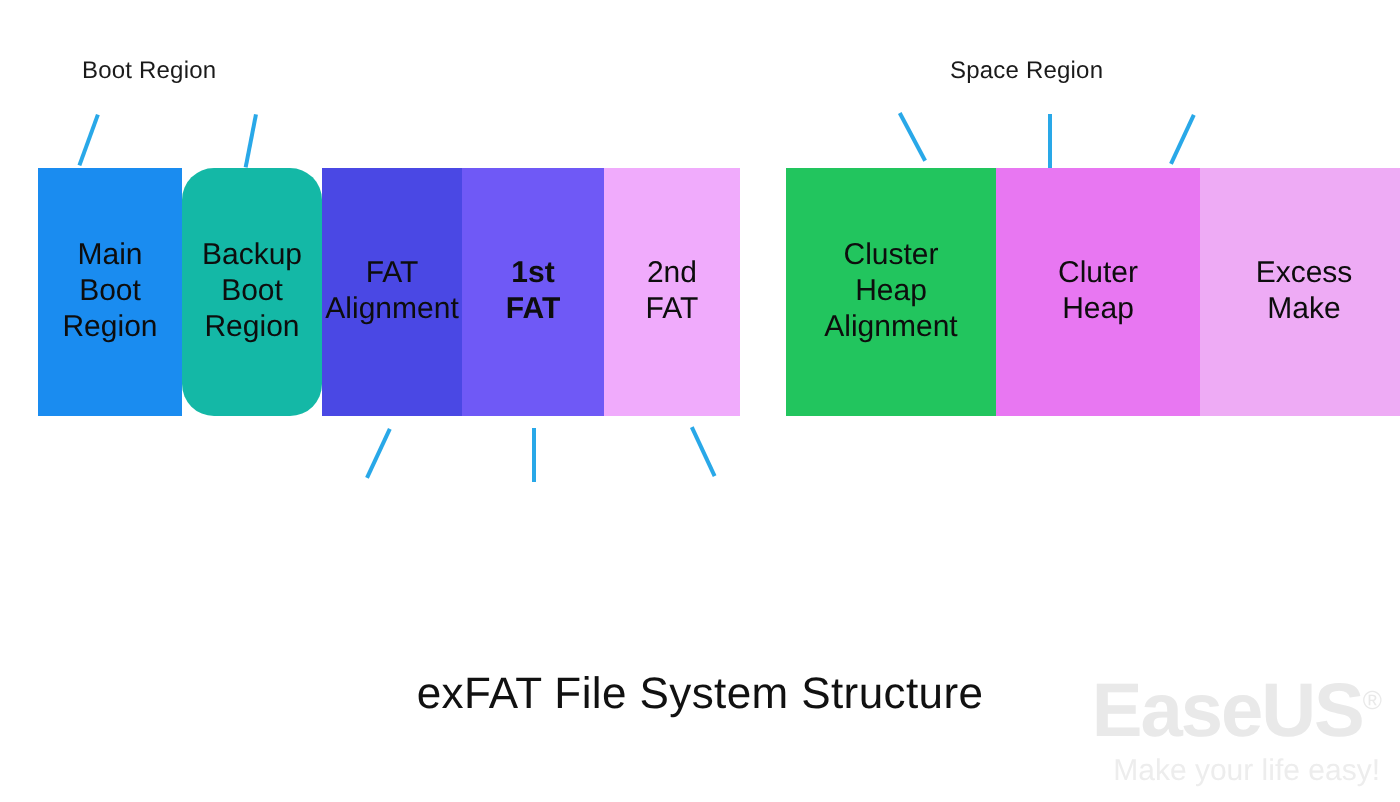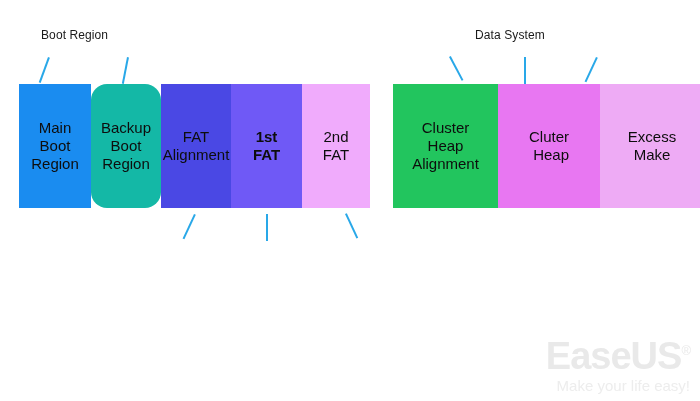--- a/index.html
+++ b/index.html
@@ -87,21 +87,21 @@
     margin-top:2px;
   }
 </style>
 </head>
 <body>
 
 <div id="stage">
 
   <div class="group-label" id="label-boot-region">Boot Region</div>
 
-  <div class="group-label" id="label-data-region">Data System</div>
+  <div class="group-label" id="label-data-region">Space Region</div>
 
 
   <div id="leader-layer">
       <div class="leader" style="position: absolute; left: 48px; top: 57px; width: 2px; height: 27px; background: rgb(41, 168, 232); transform-origin: 0px 0px; transform: rotate(20deg);"></div>
       <div class="leader" style="position: absolute; left: 127px; top: 57px; width: 2px; height: 27px; background: rgb(41, 168, 232); transform-origin: 0px 0px; transform: rotate(11deg);"></div>
       <div class="leader" style="position: absolute; left: 449px; top: 57px; width: 2px; height: 27px; background: rgb(41, 168, 232); transform-origin: 0px 0px; transform: rotate(-28deg);"></div>
       <div class="leader" style="position: absolute; left: 524px; top: 57px; width: 2px; height: 27px; background: rgb(41, 168, 232); transform-origin: 0px 0px; transform: rotate(0deg);"></div>
       <div class="leader" style="position: absolute; left: 596px; top: 57px; width: 2px; height: 27px; background: rgb(41, 168, 232); transform-origin: 0px 0px; transform: rotate(25deg);"></div>
       <div class="leader" style="position: absolute; left: 194px; top: 214px; width: 2px; height: 27px; background: rgb(41, 168, 232); transform-origin: 0px 0px; transform: rotate(25deg);"></div>
       <div class="leader" style="position: absolute; left: 266px; top: 214px; width: 2px; height: 27px; background: rgb(41, 168, 232); transform-origin: 0px 0px; transform: rotate(0deg);"></div>
@@ -141,33 +141,34 @@
           <span>FAT</span>
         </div>
       </div>
       <div class="band" style="background: #22c55e; width: 105px; flex: 0 0 105px; margin-left: 23px;">
         <div>
           <span>Cluster</span>
           <span>Heap</span>
           <span>Alignment</span>
         </div>
       </div>
-      <div class="band" style="background: rgb(232, 119, 242); width: 102px; flex: 0 0 102px; text-align: right;">
+      <div class="band" style="background: rgb(232, 119, 242); width: 102px; flex: 0 0 102px;">
         <div>
           <span>Cluter</span>
           <span>Heap</span>
         </div>
       </div>
       <div class="band" style="background: rgb(238, 171, 245); width: 104px; flex: 0 0 104px;">
         <div>
           <span>Excess</span>
           <span>Make</span>
         </div>
       </div>
     </div>
 
+  <div id="title">exFAT File System Structure</div>
 
   <div id="watermark">
     <div id="wm-brand"><span>EaseUS</span><span id="wm-reg">®</span></div>
     <div id="wm-tag">Make your life easy!</div>
   </div>
 
 </div>
 
 </body></html>

